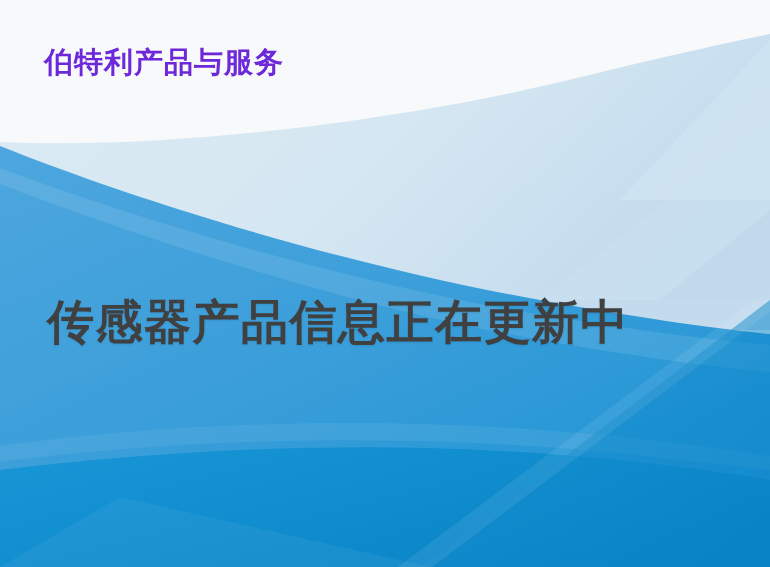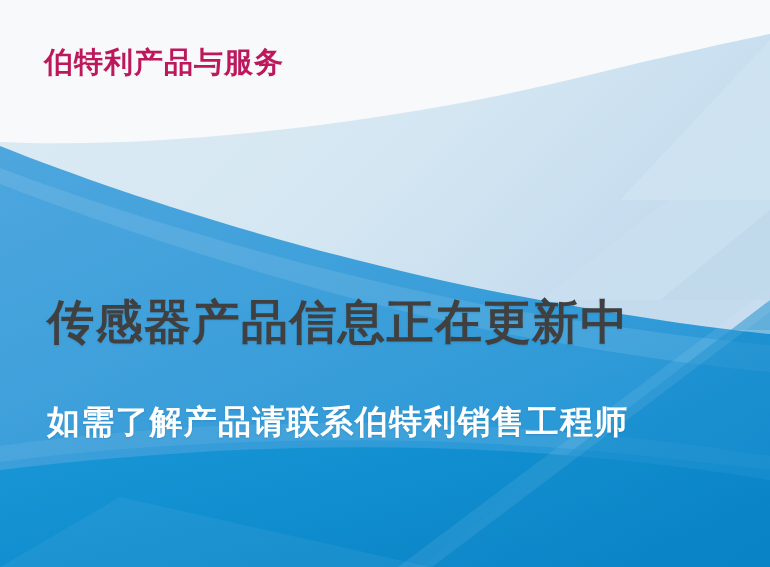--- a/index.html
+++ b/index.html
@@ -31,21 +31,21 @@
     width: 770px;
     height: 567px;
   }
   #brand-heading {
     position: absolute;
     left: 44px;
     top: 47px;
     font-size: 29px;
     font-weight: bold;
     letter-spacing: 1px;
-    color: #be185d;
+    color: #6d28d9;
     white-space: nowrap;
     line-height: 1.1;
   }
   #headline {
     position: absolute;
     left: 47px;
     top: 296px;
     font-size: 47px;
     font-weight: bold;
     color: #404040;
@@ -117,16 +117,15 @@
     <path fill="#ffffff" opacity="0.05" d="M0,567 L430,567 L120,497 Z"></path>
 
     <path fill="#b9d5ea" opacity="0.55" d="M770,210 L770,300 L660,300 Z"></path>
   </svg>
 
   <div class="text-layer">
     <div id="brand-heading">伯特利产品与服务</div>
 
     <div id="headline">传感器产品信息正在更新中</div>
 
-    <div id="subheadline">如需了解产品请联系伯特利销售工程师</div>
   </div>
 
 </div>
 
 </body></html>

